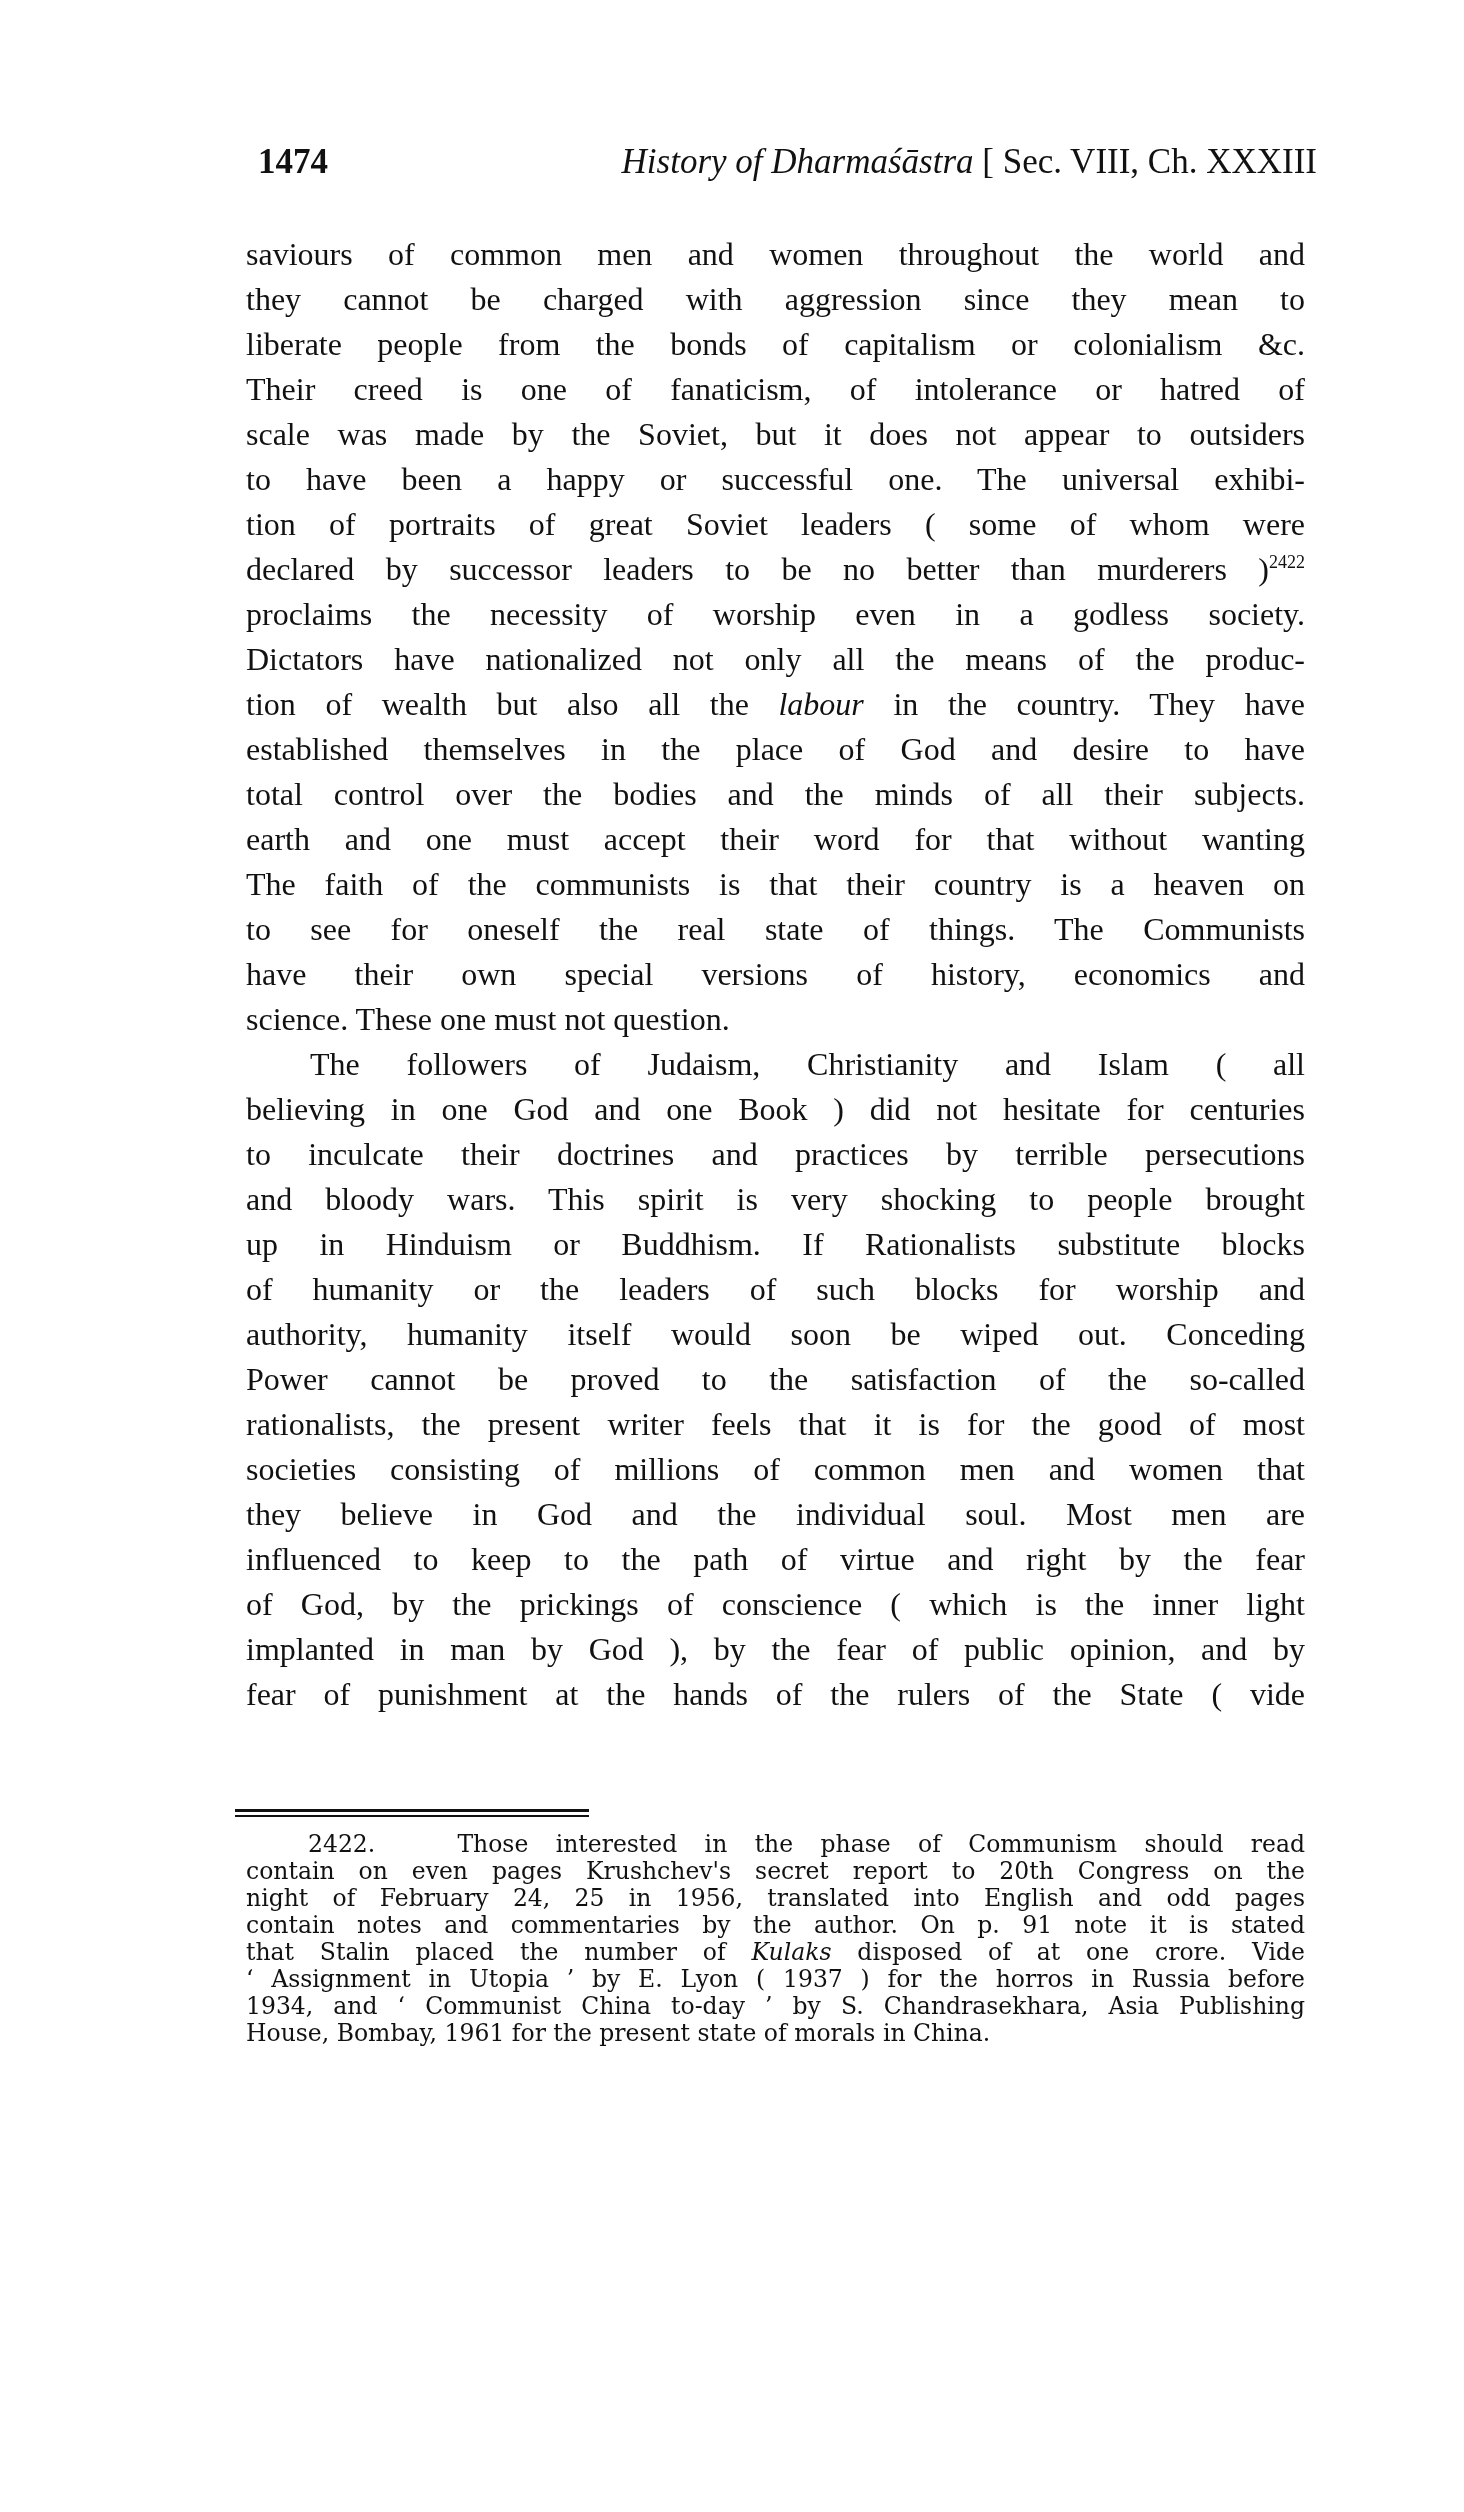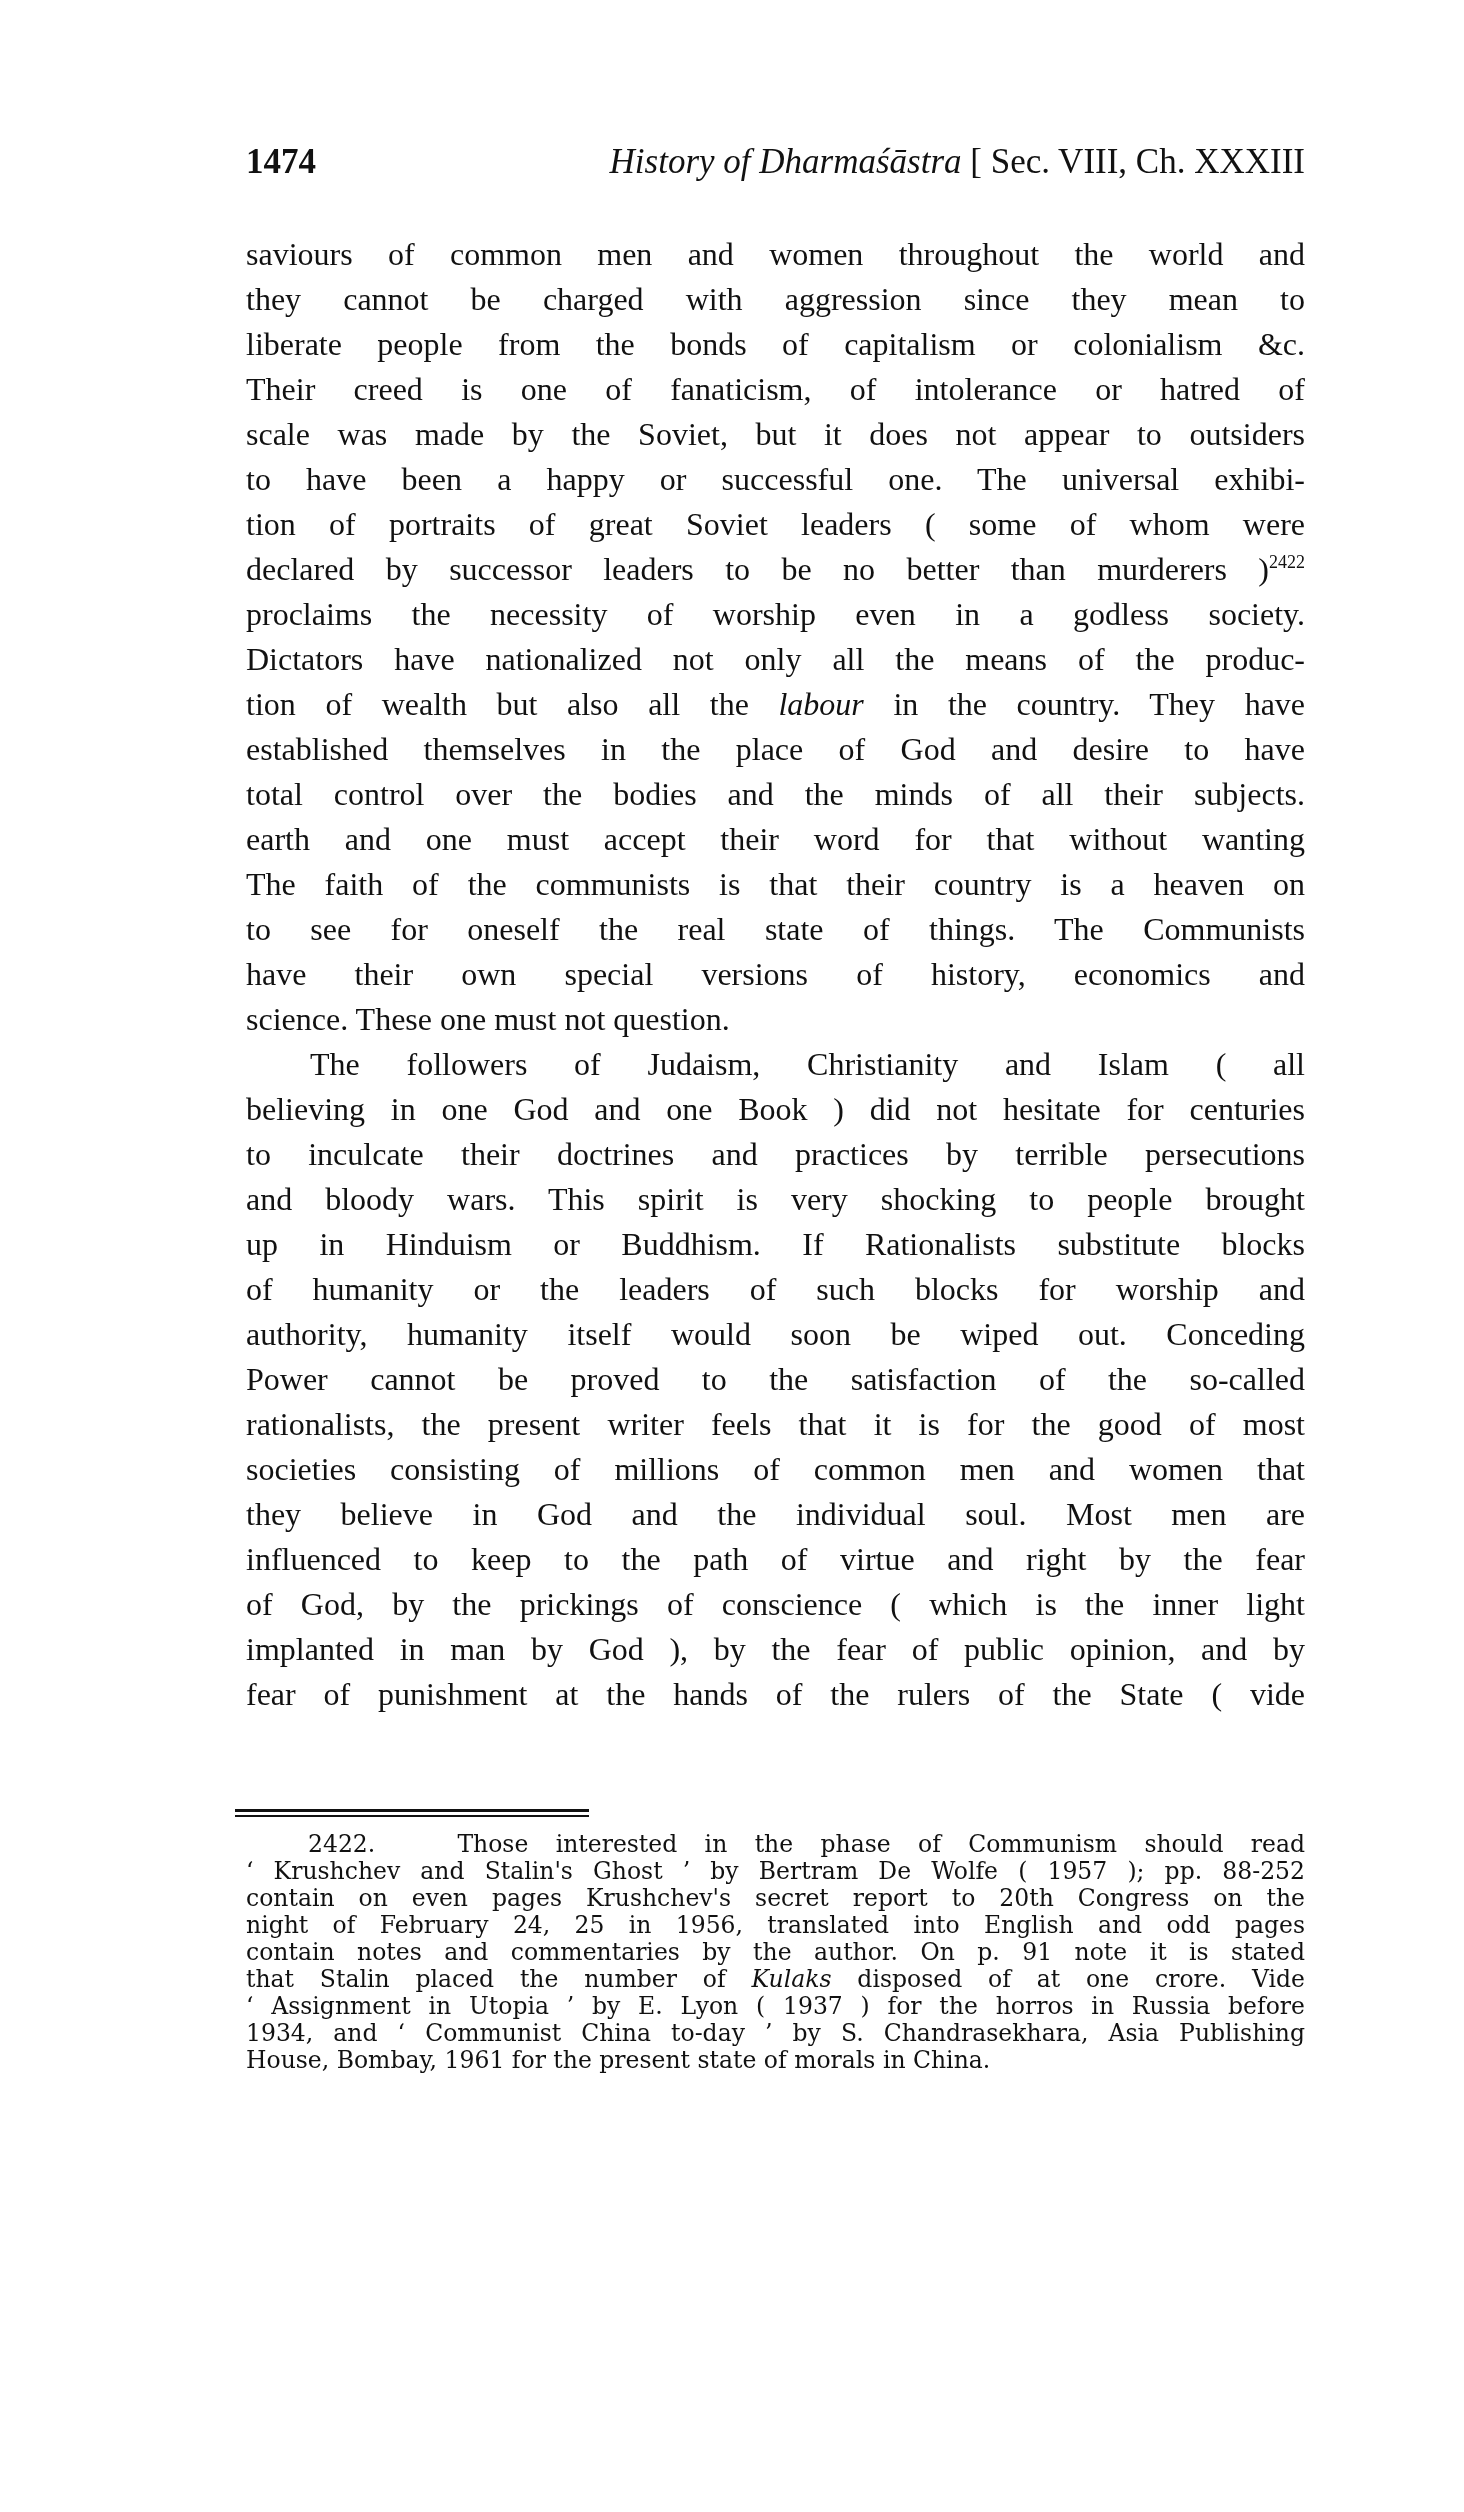--- a/index.html
+++ b/index.html
@@ -16,21 +16,21 @@
       font-family: "Liberation Serif", "DejaVu Serif", serif;
     }
     .page {
       position: absolute;
       left: 0; top: 0;
       width: 1465px;
       height: 2512px;
     }
     .running-head {
       position: absolute;
-      left: 246px;
+      left: 258px;
       top: 140px;
       width: 1059px;
       height: 44px;
       font-size: 35px;
       line-height: 44px;
     }
     .page-number {
       position: absolute;
       left: 0;
       top: 0;
@@ -149,21 +149,20 @@
     <span class="line">of God, by the prickings of conscience ( which is the inner light</span>
     <span class="line">implanted in man by God ), by the fear of public opinion, and by</span>
     <span class="line">fear of punishment at the hands of the rulers of the State ( vide</span>
   </div>
 
   <div class="rule r1"></div>
   <div class="rule r2"></div>
 
   <div class="footnotes">
     <span class="fline indent"><span>2422.</span>&nbsp;&nbsp; <span>Those interested in the phase of Communism should read</span></span>
-    <span class="fline">‘ Krushchev and Stalin's Ghost ’ by Bertram De Wolfe ( 1957 ); pp. 88-252</span>
     <span class="fline">contain on even pages Krushchev's secret report to 20th Congress on the</span>
     <span class="fline">night of February 24, 25 in 1956, translated into English and odd pages</span>
     <span class="fline">contain notes and commentaries by the author. On p. 91 note it is stated</span>
     <span class="fline"><span>that Stalin placed the number of</span> <i>Kulaks</i> <span>disposed of at one crore. Vide</span></span>
     <span class="fline">‘ Assignment in Utopia ’ by E. Lyon ( 1937 ) for the horros in Russia before</span>
     <span class="fline">1934, and ‘ Communist China to-day ’ by S. Chandrasekhara, Asia Publishing</span>
     <span class="fline last">House, Bombay, 1961 for the present state of morals in China.</span>
   </div>
 
 </div>

